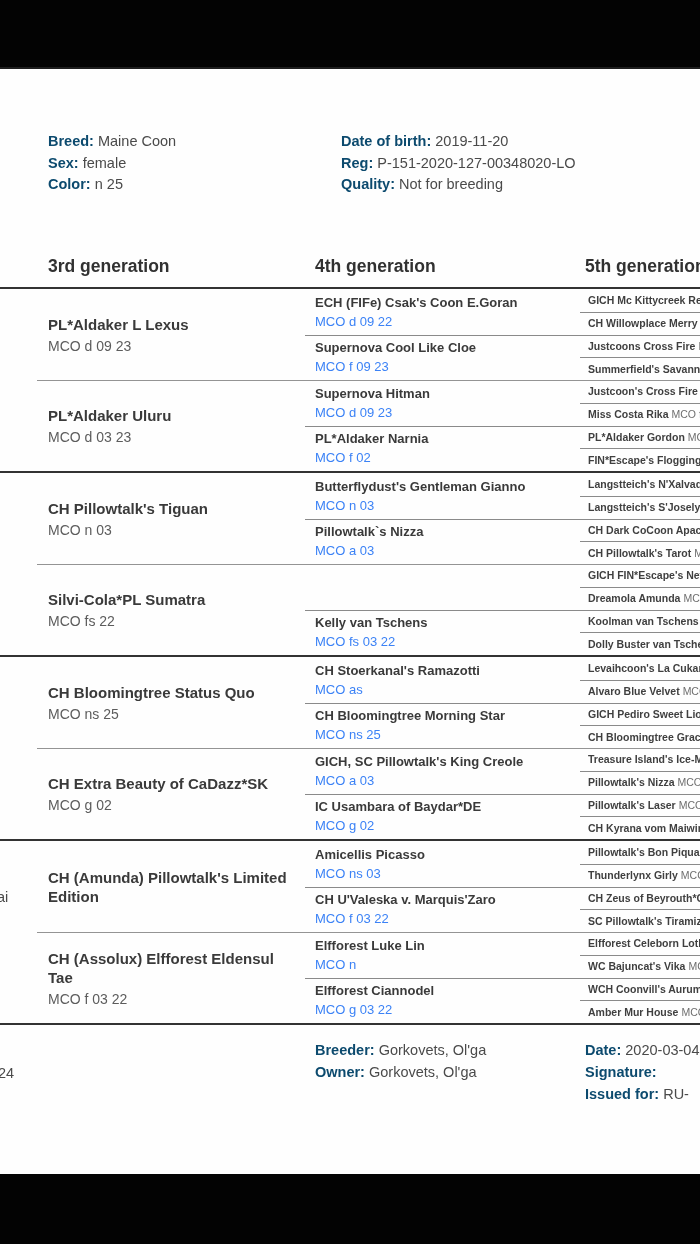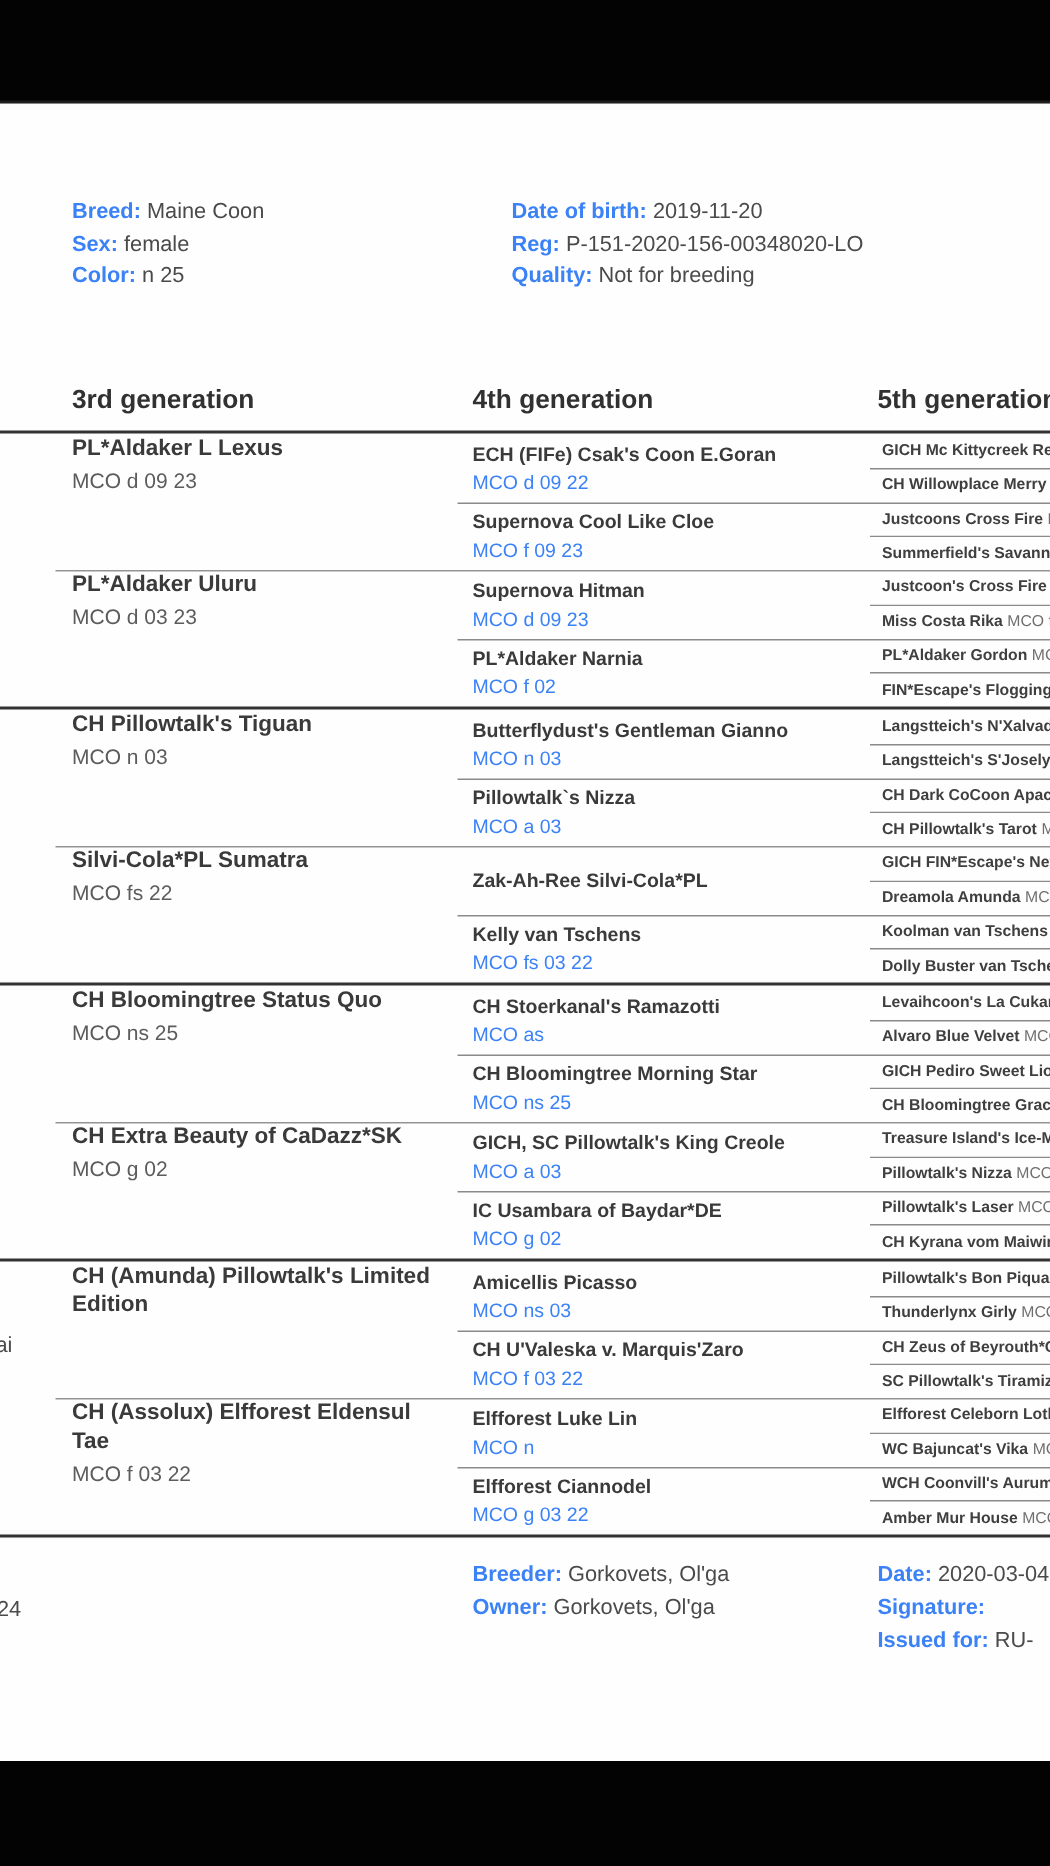--- a/index.html
+++ b/index.html
@@ -8,34 +8,34 @@
   .topbar{position:absolute;top:0;left:0;width:700px;height:69px;background:#030303;
           border-bottom:2px solid #1e1e1e;box-sizing:border-box;}
   .bottombar{position:absolute;top:1174px;left:0;width:700px;height:70px;background:#030303;}
   .page{position:absolute;top:69px;left:0;width:700px;height:1105px;background:#fefefe;}
 
   
   .info{position:absolute;top:62px;left:0;width:700px;font-size:14.5px;line-height:21.5px;color:#4a4a4a;}
   .info .col{position:absolute;top:0;white-space:nowrap;}
   .info .col.left{left:48px;}
   .info .col.right{left:315px;margin-left:26px;}
-  .lbl{font-weight:bold;color:#3b82f6;}
+  .lbl{font-weight:bold;color:#0c4a6e;}
 
   
   .genheads{position:absolute;top:187px;left:0;width:617px;height:24px;}
   .genhead{position:absolute;top:0;font-size:17.5px;font-weight:bold;color:#313131;white-space:nowrap;}
   .gh3{left:48px;}.gh4{left:315px;}.gh5{left:585px;}
 
   
   .pedigree{position:absolute;top:218px;left:0;width:700px;border-top:2px solid #333;}
   .block{height:184px;box-sizing:border-box;border-bottom:2px solid #333;display:flex;flex-direction:column;}
   .half{flex:1 1 0;display:flex;position:relative;min-height:0;}
   .half + .half::before{content:"";position:absolute;left:37px;right:0;top:0;height:1px;background:#949494;}
   .g3cell{width:305px;box-sizing:border-box;padding:0 18px 0 48px;display:flex;
-          flex-direction:column;justify-content:flex-start;}
+          flex-direction:column;justify-content:center;}
   .g3name{font-weight:bold;font-size:15px;line-height:19px;color:#3a3a3a;}
   .g3code{font-size:14px;color:#5c5c5c;margin-top:4px;}
   .g4wrap{flex:1 1 0;display:flex;flex-direction:column;min-width:0;}
   .group{flex:1 1 0;display:flex;position:relative;min-height:0;}
   .group + .group::before{content:"";position:absolute;left:0;right:0;top:0;height:1px;background:#8a8a8a;}
   .g4cell{width:275px;box-sizing:border-box;padding:0 8px 0 10px;display:flex;
           flex-direction:column;justify-content:center;}
   .g4name{font-weight:bold;font-size:13px;line-height:16px;color:#3a3a3a;}
   .g4code{font-size:13px;color:#3b82f6;margin-top:3px;}
   .g5wrap{flex:1 1 0;display:flex;flex-direction:column;min-width:0;}
@@ -64,21 +64,21 @@
 <div class="page">
 
   <div class="info">
     <div class="col left">
       <div><span class="lbl">Breed:</span> <span>Maine Coon</span></div>
       <div><span class="lbl">Sex:</span> <span>female</span></div>
       <div><span class="lbl">Color:</span> <span>n 25</span></div>
     </div>
     <div class="col right">
       <div><span class="lbl">Date of birth:</span> <span>2019-11-20</span></div>
-      <div><span class="lbl">Reg:</span> <span>P-151-2020-156-00348020-LO</span></div>
+      <div><span class="lbl">Reg:</span> <span>P-151-2020-127-00348020-LO</span></div>
       <div><span class="lbl">Quality:</span> <span>Not for breeding</span></div>
     </div>
   </div>
 
   <div class="genheads">
     <div class="genhead gh3">3rd generation</div>
     <div class="genhead gh4">4th generation</div>
     <div class="genhead gh5">5th generation</div>
   </div>
 
@@ -207,21 +207,20 @@
         </div>
       </div>
       <div class="half">
         <div class="g3cell">
           <div class="g3name">Silvi-Cola*PL Sumatra</div>
           <div class="g3code">MCO fs 22</div>
         </div>
         <div class="g4wrap">
           <div class="group">
             <div class="g4cell">
-              <div class="g4name">Zak-Ah-Ree Silvi-Cola*PL</div>
             </div>
             <div class="g5wrap">
               <div class="g5row">
                   <span class="g5name">GICH FIN*Escape's Never</span>
                   <span class="g5code"></span>
                 </div>
               <div class="g5row">
                   <span class="g5name">Dreamola Amunda</span>
                   <span class="g5code">MCO</span>
                 </div>

